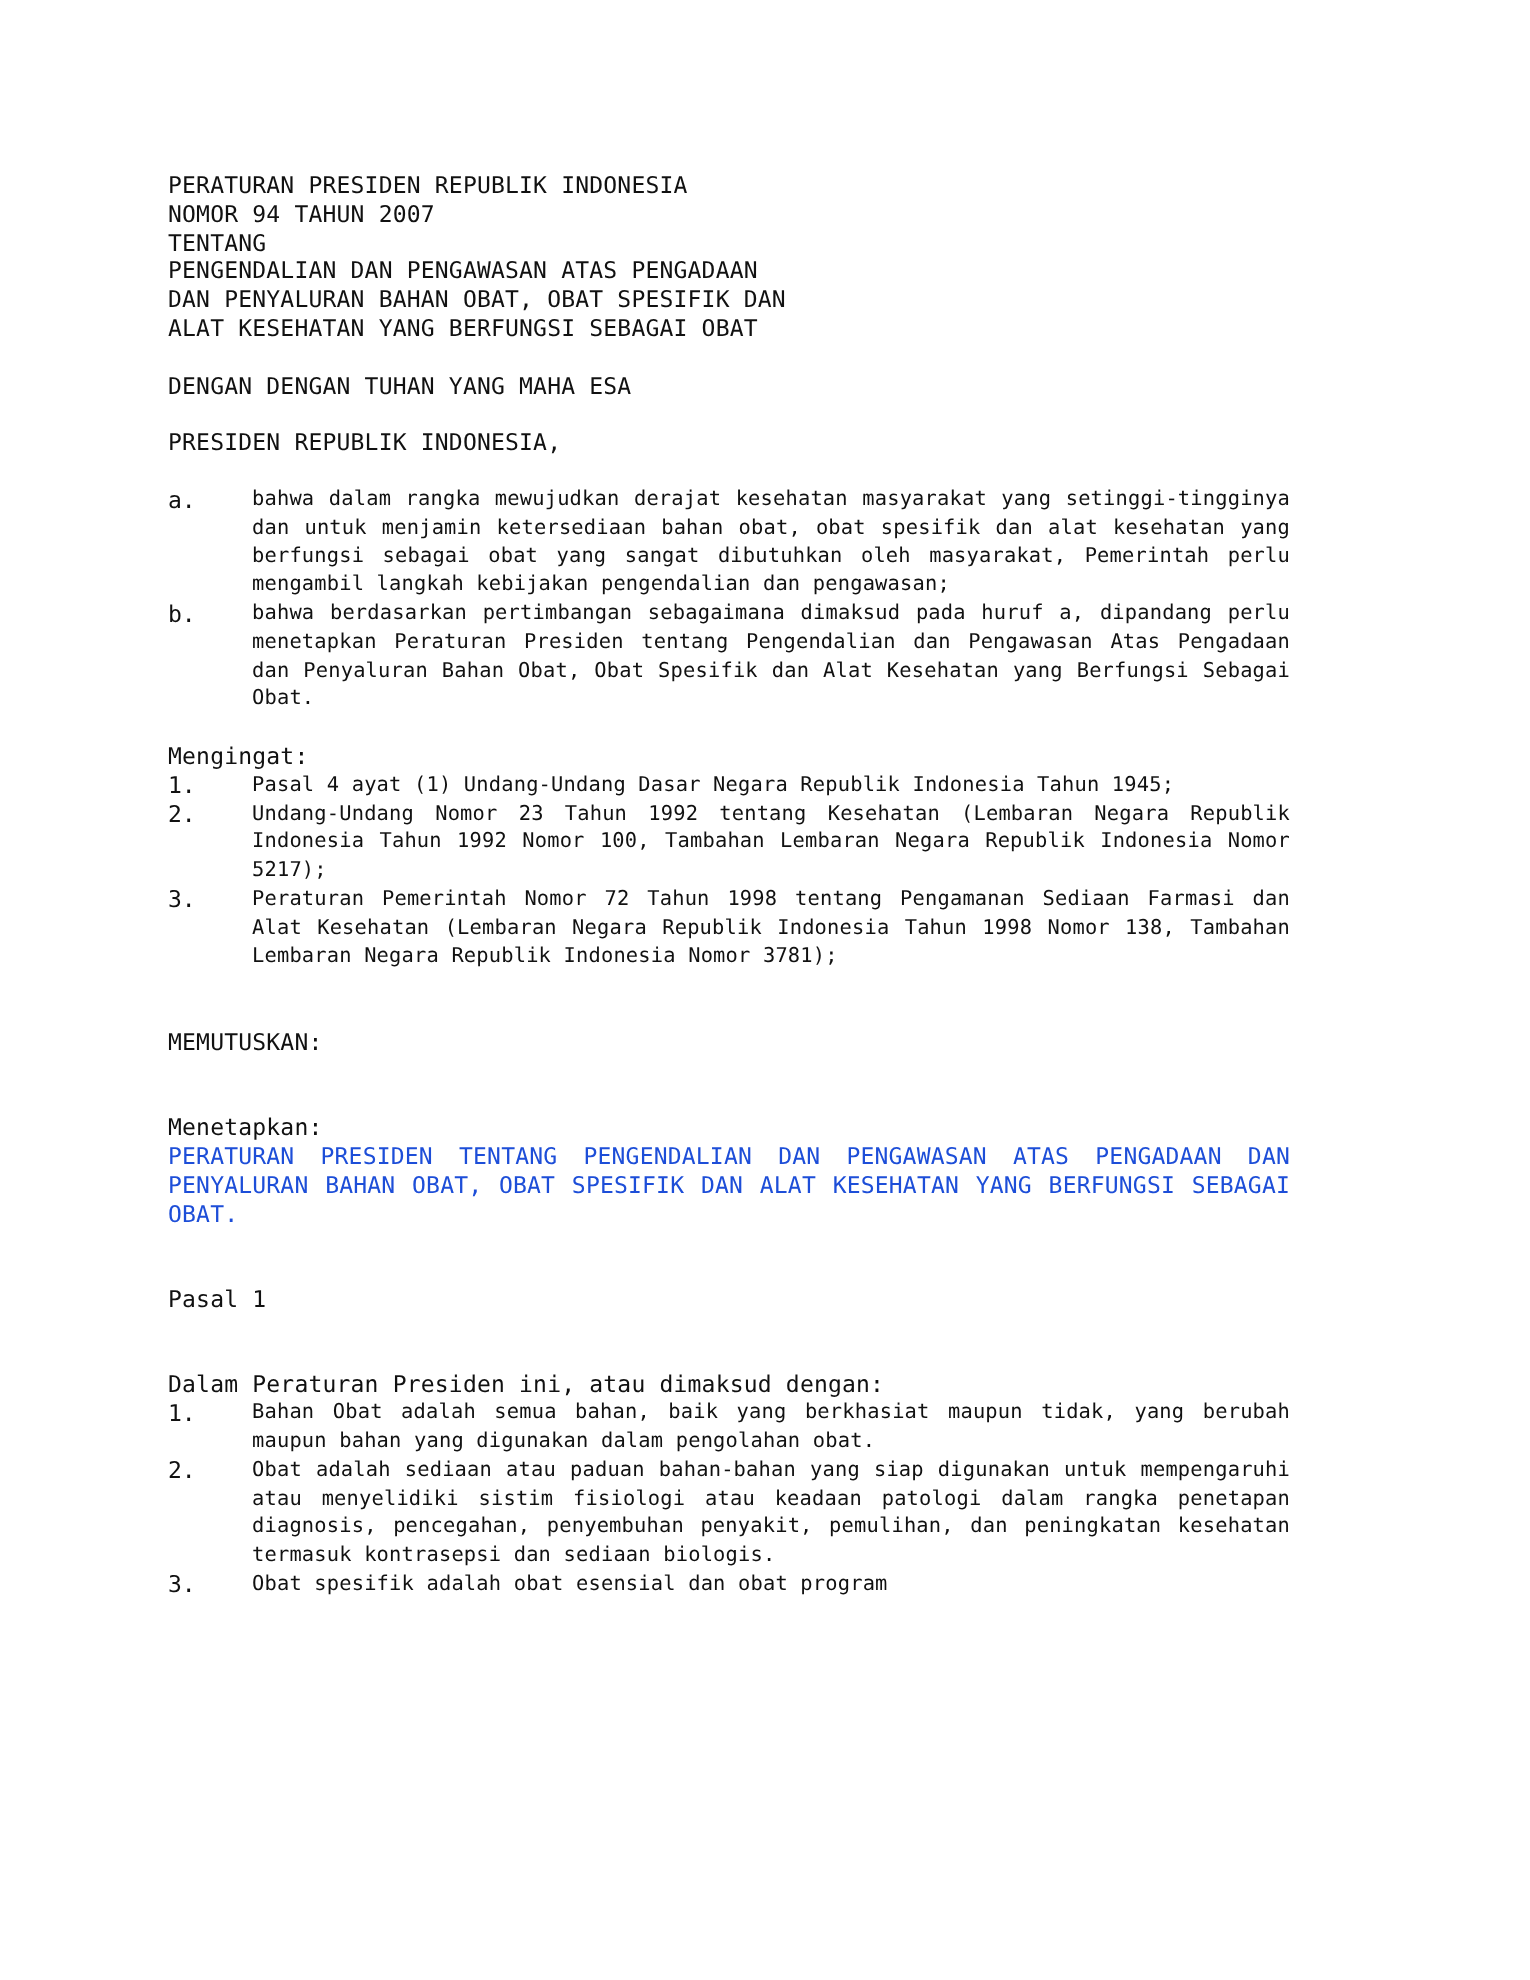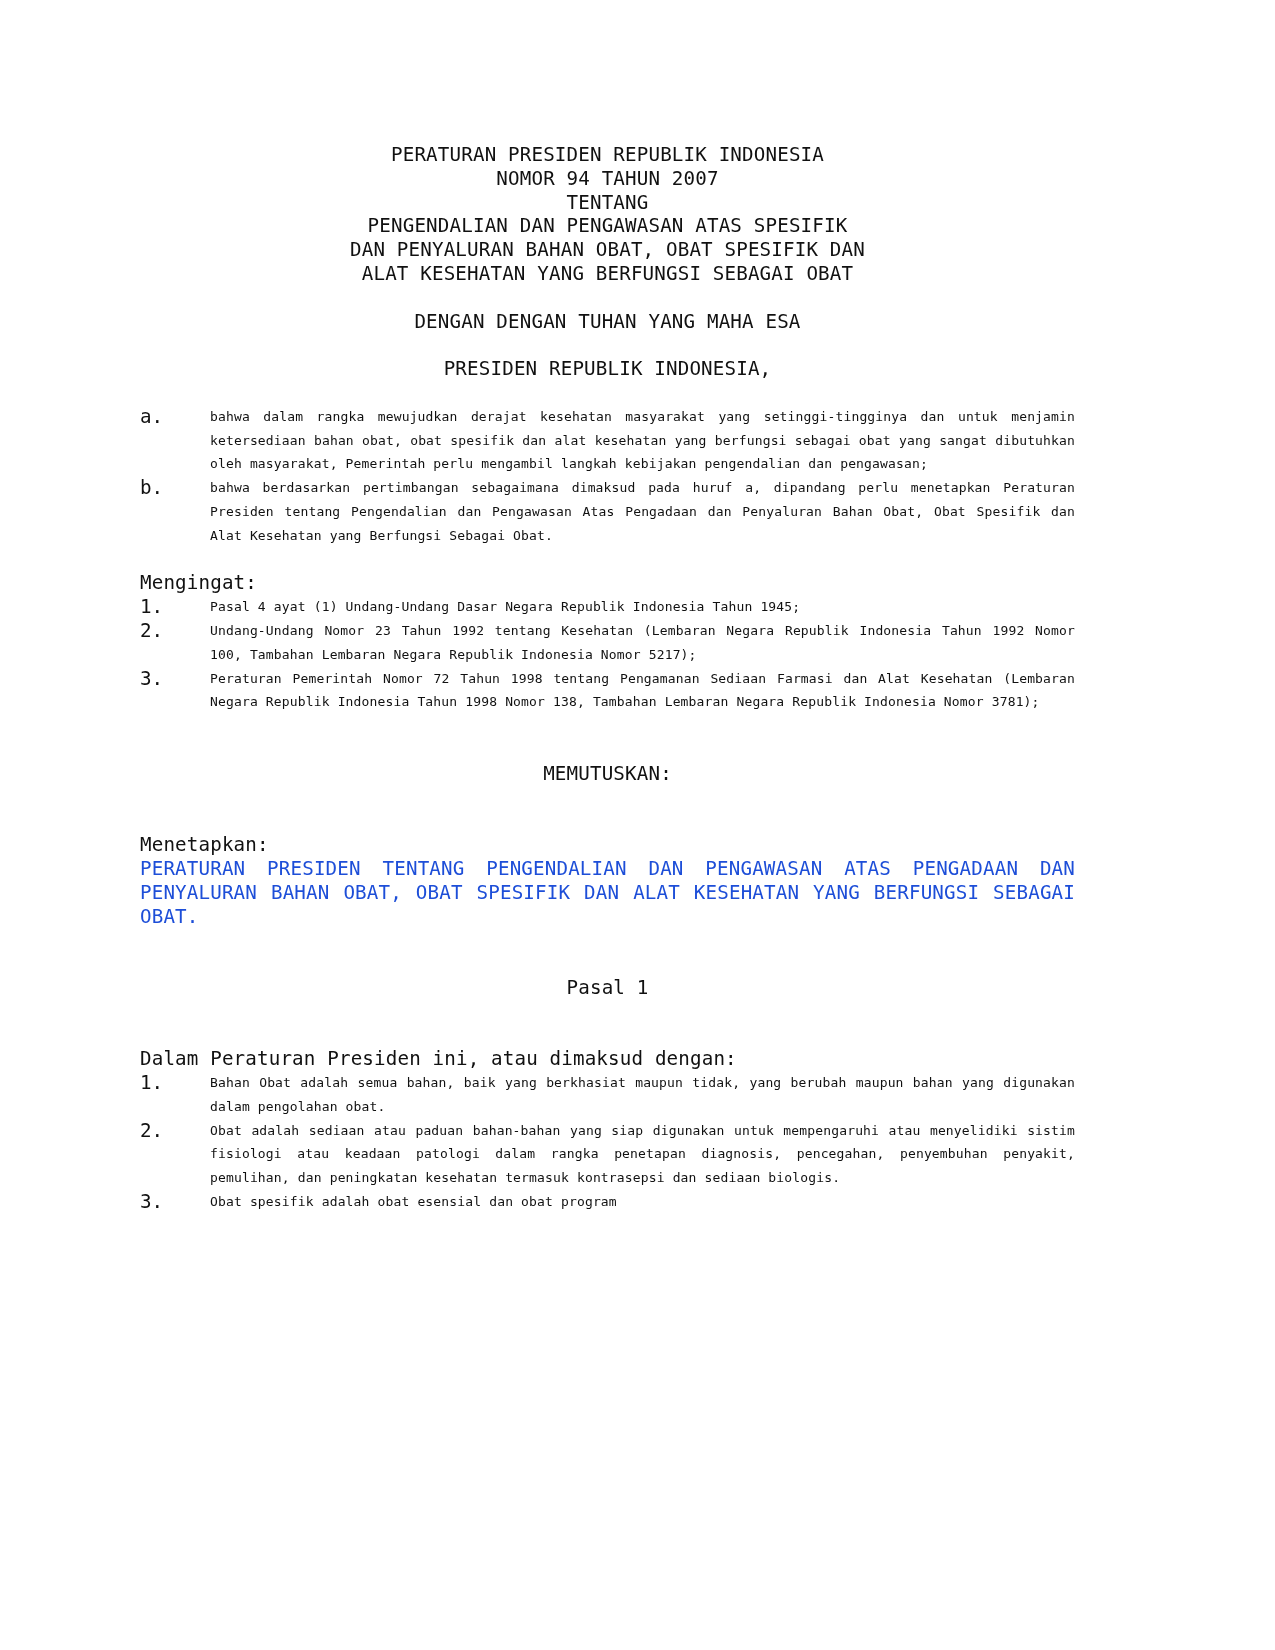--- a/index.html
+++ b/index.html
@@ -24,42 +24,42 @@
     width: 935px;
   }
   .line {
     font-size: 19.2px;
     line-height: 23.8px;
     letter-spacing: 0.15px;
     white-space: pre;
     color: #111111;
   }
   .center {
-    text-align: center;
+    text-align: left;
   }
   .blank {
     font-size: 19.2px;
     line-height: 23.8px;
     height: 23.8px;
   }
   .para {
     display: flex;
     align-items: flex-start;
   }
   .marker {
     flex: 0 0 auto;
     width: 70px;
     font-size: 19.2px;
     line-height: 23.8px;
     white-space: pre;
     color: #111111;
   }
   .body {
     flex: 1 1 auto;
-    font-size: 13px;
+    font-size: 17px;
     line-height: 23.8px;
     letter-spacing: 0.15px;
     text-align: justify;
     text-justify: inter-word;
     color: #111111;
     word-spacing: 0px;
   }
   .flow {
     font-size: 19.2px;
     line-height: 23.8px;
@@ -71,21 +71,21 @@
 </style>
 </head>
 <body>
 
 <div class="page">
   <div class="content">
 
     <div class="line center">PERATURAN PRESIDEN REPUBLIK INDONESIA</div>
     <div class="line center">NOMOR 94 TAHUN 2007</div>
     <div class="line center">TENTANG</div>
-    <div class="line center">PENGENDALIAN DAN PENGAWASAN ATAS SPESIFIK</div>
+    <div class="line center">PENGENDALIAN DAN PENGAWASAN ATAS PENGADAAN</div>
     <div class="line center">DAN PENYALURAN BAHAN OBAT, OBAT SPESIFIK DAN</div>
     <div class="line center">ALAT KESEHATAN YANG BERFUNGSI SEBAGAI OBAT</div>
 
     <div class="blank"></div>
 
     <div class="line center">DENGAN DENGAN TUHAN YANG MAHA ESA</div>
 
     <div class="blank"></div>
 
     <div class="line center">PRESIDEN REPUBLIK INDONESIA,</div>

